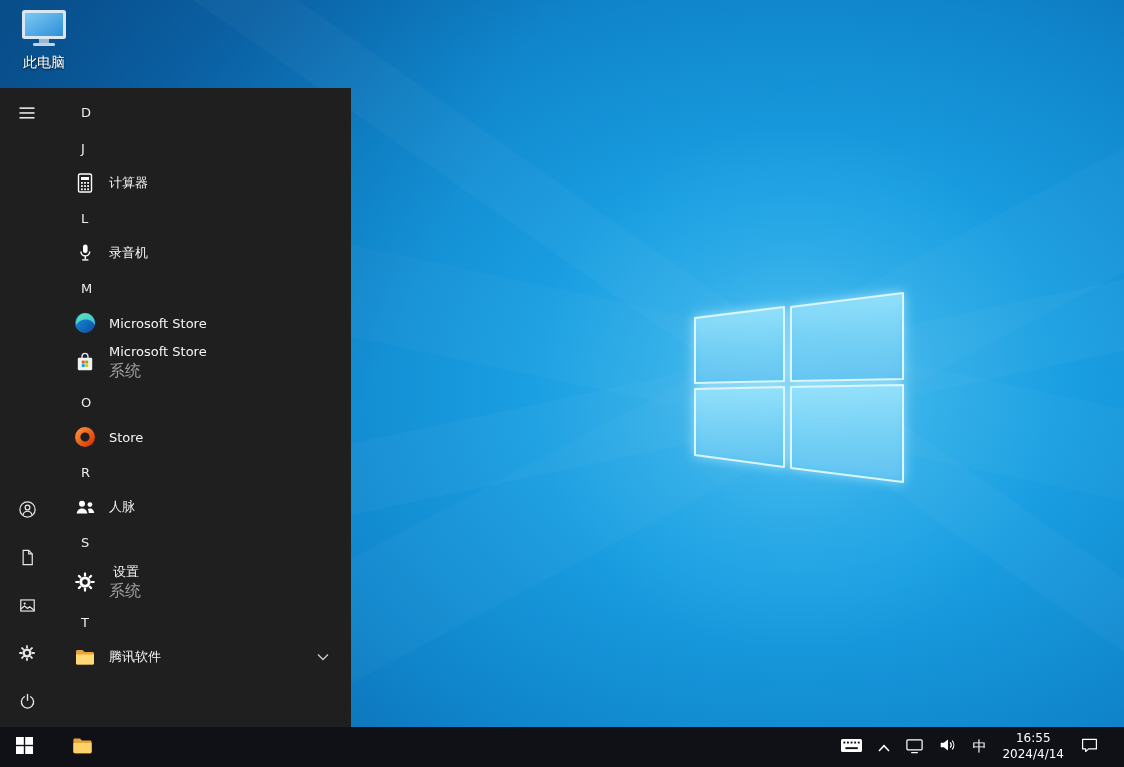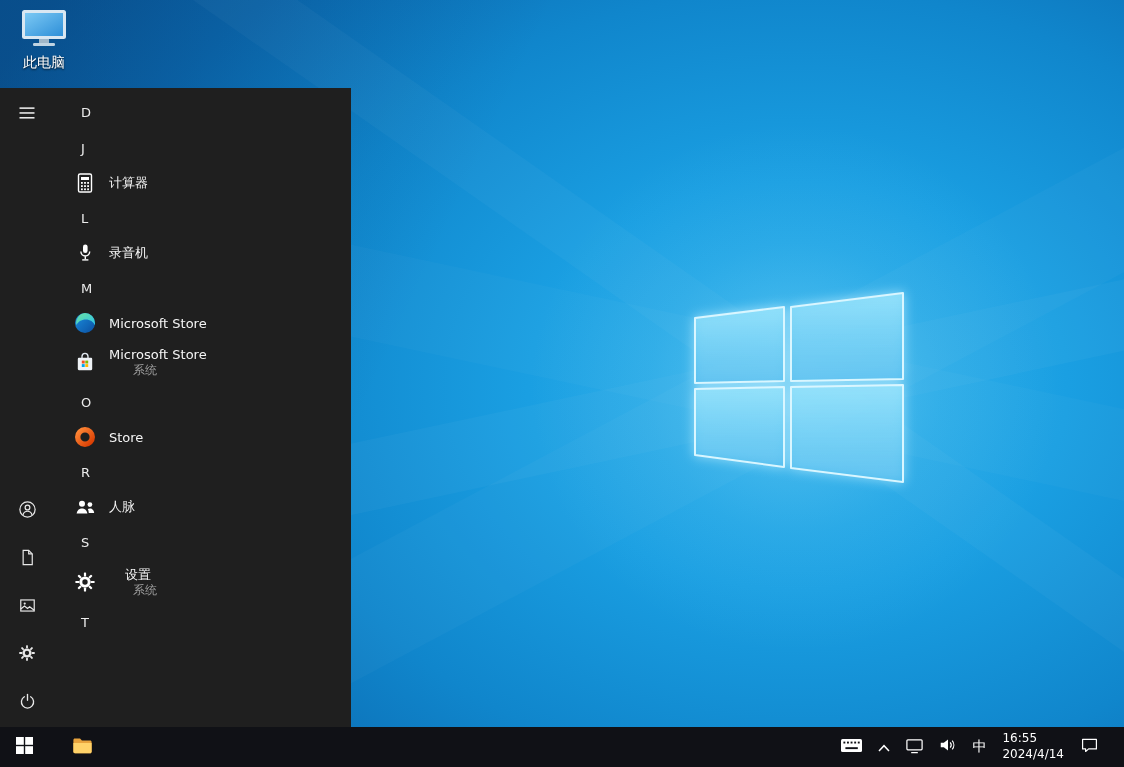--- a/index.html
+++ b/index.html
@@ -25,32 +25,32 @@
     padding-top:3px;}
   .rail-btn{width:48px;height:48px;display:flex;align-items:center;justify-content:center;}
   .rail-bottom{display:flex;flex-direction:column;}
   .sm-list{flex:1;padding:6px 8px 0 18px;overflow:hidden;}
   .sm-letter{height:36px;display:flex;align-items:center;padding-left:9px;color:#ececec;font-size:13px;}
   .sm-row{height:34px;display:flex;align-items:center;}
   .sm-row.double{height:44px;}
   .sm-icon{width:24px;height:24px;flex:0 0 24px;display:flex;align-items:center;justify-content:center;margin-left:1px;}
   .sm-label{margin-left:12px;font-size:13px;color:#f5f5f5;white-space:nowrap;}
   .sm-stack{margin-left:12px;display:flex;flex-direction:column;line-height:1.2;}
-  .sm-sub{font-size:12px;color:#9f9f9f;margin-top:1px;margin-left:24px;}
+  .sm-sub{font-size:16px;color:#9f9f9f;margin-top:1px;}
   .sm-chevron{margin-left:auto;margin-right:14px;display:flex;align-items:center;}
 
   
   .taskbar{position:absolute;left:0;bottom:0;width:1124px;height:40px;background:#101116;
     display:flex;align-items:center;z-index:10;}
   .tb-btn{width:48px;height:40px;display:flex;align-items:center;justify-content:center;}
   .tb-explorer{margin-left:10px;}
   .tb-tray{margin-left:auto;display:flex;align-items:center;height:40px;padding-right:18px;}
   .tray-btn{height:40px;display:flex;align-items:center;justify-content:center;padding:0 7px;}
   .tray-ime{color:#fff;font-size:14px;}
-  .tray-clock{color:#fff;font-size:12px;text-align:left;line-height:1.3;padding:0 9px;}
+  .tray-clock{color:#fff;font-size:12px;text-align:center;line-height:1.3;padding:0 9px;}
 </style>
 </head>
 <body>
 
 <div class="screen">
 
   <div class="wallpaper">
     <svg class="wall-art" width="1124" height="727" viewBox="0 0 1124 727">
       <defs>
         <radialGradient id="logoGlow" cx="50%" cy="50%" r="50%">
@@ -296,27 +296,41 @@
               <rect x="10.9" y="2.4" width="2.2" height="4" rx=".7" transform="rotate(180 12 12)"></rect>
               <rect x="10.9" y="2.4" width="2.2" height="4" rx=".7" transform="rotate(225 12 12)"></rect>
               <rect x="10.9" y="2.4" width="2.2" height="4" rx=".7" transform="rotate(270 12 12)"></rect>
               <rect x="10.9" y="2.4" width="2.2" height="4" rx=".7" transform="rotate(315 12 12)"></rect>
               <circle cx="12" cy="12" r="5.6"></circle>
             </g>
             <circle cx="12" cy="12" r="2.7" fill="#1f1f1f"></circle>
           </svg>
         </span>
         <span class="sm-stack">
-          <span class="sm-label" style="margin-left:16px">设置</span>
+          <span class="sm-label" style="margin-left:4px">设置</span>
           <span class="sm-sub">系统</span>
         </span>
       </div>
 
       <div class="sm-letter">T</div>
 
+      <div class="sm-row">
+        <span class="sm-icon">
+          <svg width="24" height="24" viewBox="0 0 24 24">
+            <path d="M3 6.4c0-.8.6-1.5 1.5-1.5h5l2 2.2h8c.8 0 1.5.7 1.5 1.5V18c0 .9-.7 1.6-1.5 1.6h-15A1.6 1.6 0 0 1 3 18z" fill="#e8a33d"></path>
+            <path d="M3 9.4h18V18c0 .9-.7 1.6-1.5 1.6h-15A1.6 1.6 0 0 1 3 18z" fill="#ffd975"></path>
+          </svg>
+        </span>
+        <span class="sm-label">腾讯软件</span>
+        <span class="sm-chevron">
+          <svg width="12" height="8" viewBox="0 0 12 8" fill="none" stroke="#cfcfcf" stroke-width="1.3">
+            <path d="M1 1.5l5 5 5-5"></path>
+          </svg>
+        </span>
+      </div>
 
     </div>
   </div>
 
   <div class="taskbar">
 
     <div class="tb-btn">
       <span>
         <svg width="17" height="17" viewBox="0 0 17 17" fill="#fff">
           <rect x="0" y="0" width="7.8" height="7.8"></rect>

